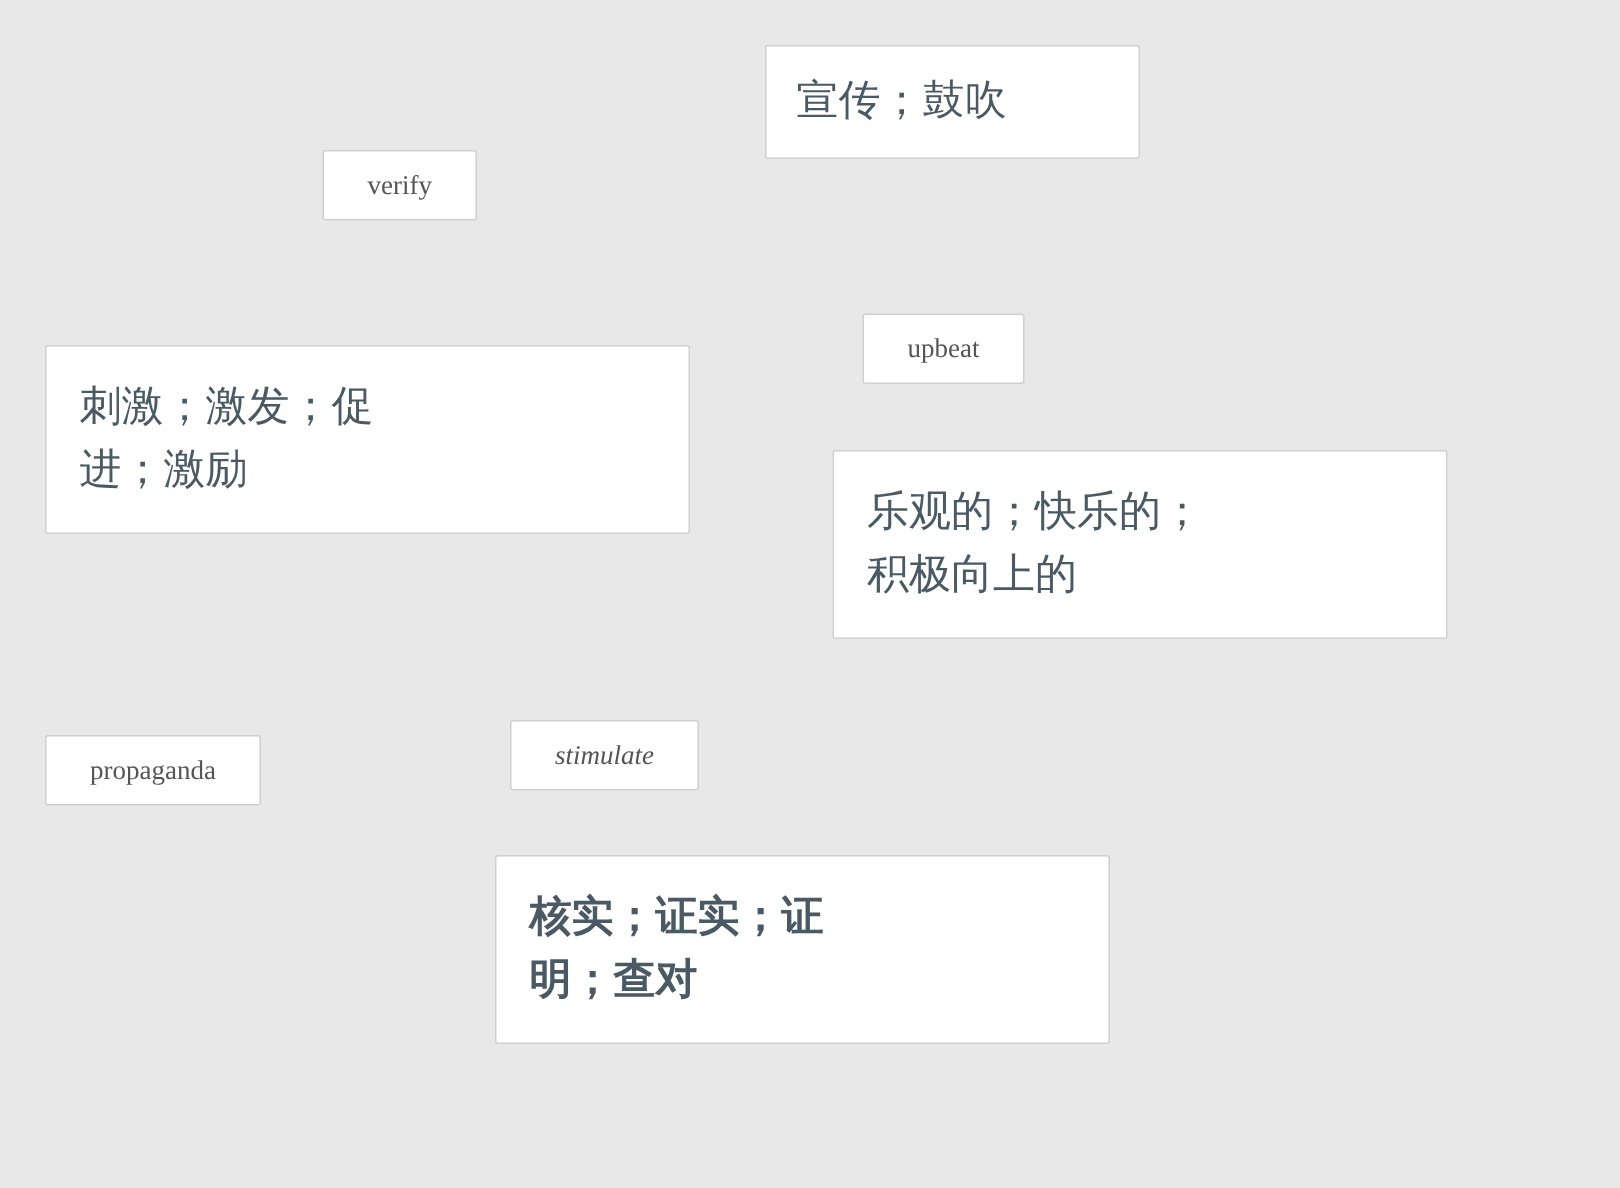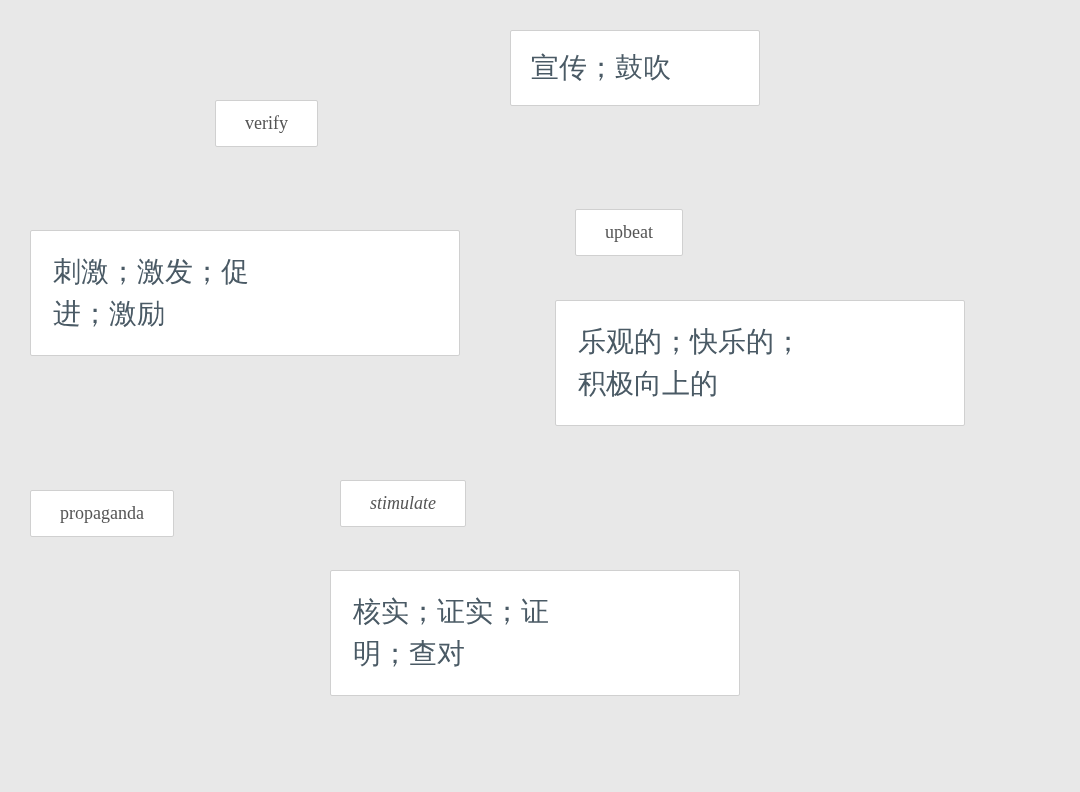--- a/index.html
+++ b/index.html
@@ -63,15 +63,15 @@
 </div>
 
 <div class="card card-zh" style="top: 30px; left: 510px; width: 250px; padding: 16px 20px;">
   <span>宣传；鼓吹</span>
 </div>
 
 <div class="card card-zh" style="top: 300px; left: 555px; width: 410px; padding: 20px 22px;">
   <span>乐观的；快乐的；<br>积极向上的</span>
 </div>
 
-<div class="card card-zh" style="top: 570px; left: 330px; width: 410px; padding: 20px 22px;">
+<div class="card card-zh" style="top: 570px; left: 330px; width: 410px; padding: 20px 22px; font-weight: bold;">
   <span>核实；证实；证<br>明；查对</span>
 </div>
 
 </body></html>

